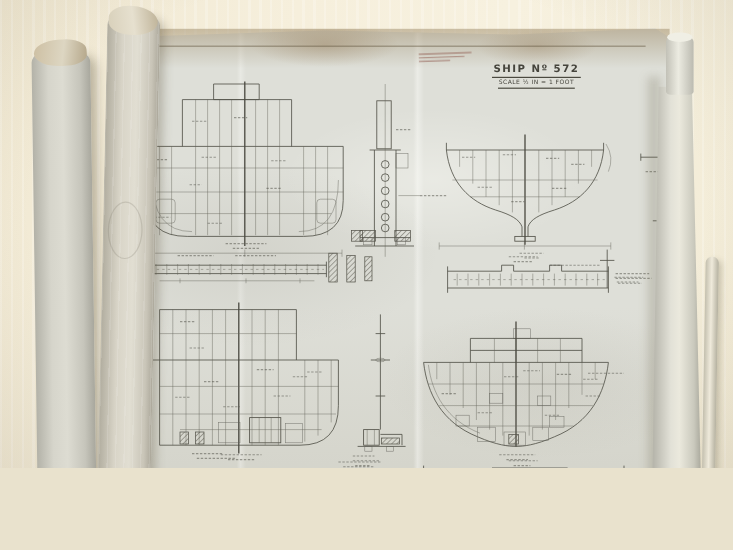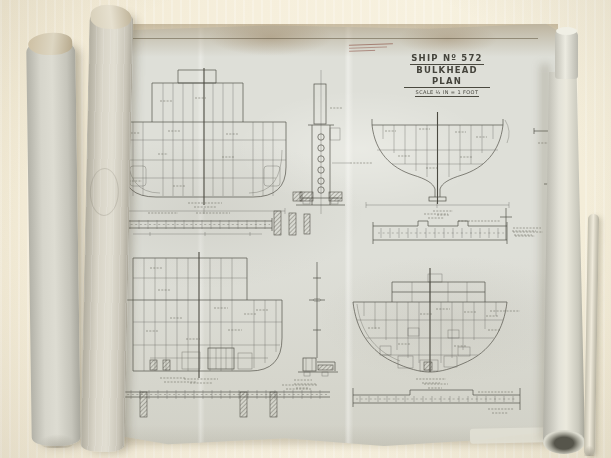--- a/index.html
+++ b/index.html
@@ -1,16 +1,16 @@
 <!DOCTYPE html>
 <html><head>
 <meta charset="utf-8">
 <style>
   html,body{margin:0;padding:0;background:#e9e2cd;}
-  .scene{position:relative;width:611px;height:458px;overflow:hidden;
+  .scene{position:relative;width:611px;height:390px;overflow:hidden;
     background:
       repeating-linear-gradient(90deg, rgba(255,255,255,0.22) 0 2px, rgba(0,0,0,0) 2px 9px),
       linear-gradient(105deg,#f0e8d2 0%, #f6efdc 35%, #f7f1df 60%, #f2ebd6 100%);
     font-family:"DejaVu Sans", sans-serif;}
   .scene::after{content:"";position:absolute;inset:0;pointer-events:none;
     background:radial-gradient(ellipse at 50% 45%, rgba(0,0,0,0) 65%, rgba(92,80,56,0.10) 100%);}
 
   
   .sheet-shadow{position:absolute;left:120px;top:432px;width:436px;height:12px;
     background:rgba(115,103,76,0.35);filter:blur(5px);}
@@ -266,21 +266,20 @@
   </svg>
 
   <div class="stamp z4">
     <i></i>
     <i></i>
     <i></i>
   </div>
 
   <div class="titleblock z4">
     <div class="t1"><span>SHIP Nº 572</span></div>
-    <div class="t2"><span>BULKHEAD PLAN</span></div>
     <div class="t3"><span>SCALE ½ IN = 1 FOOT</span></div>
   </div>
 
   <div class="rollr-shadow z4"></div>
   <div class="roll-r-body z4"></div>
   <div class="roll-r-top z4"></div>
   <div class="roll-r-end z4"></div>
   <div class="roll-stick z4"></div>
 
   <div class="roll roll-l1 z5"></div>

